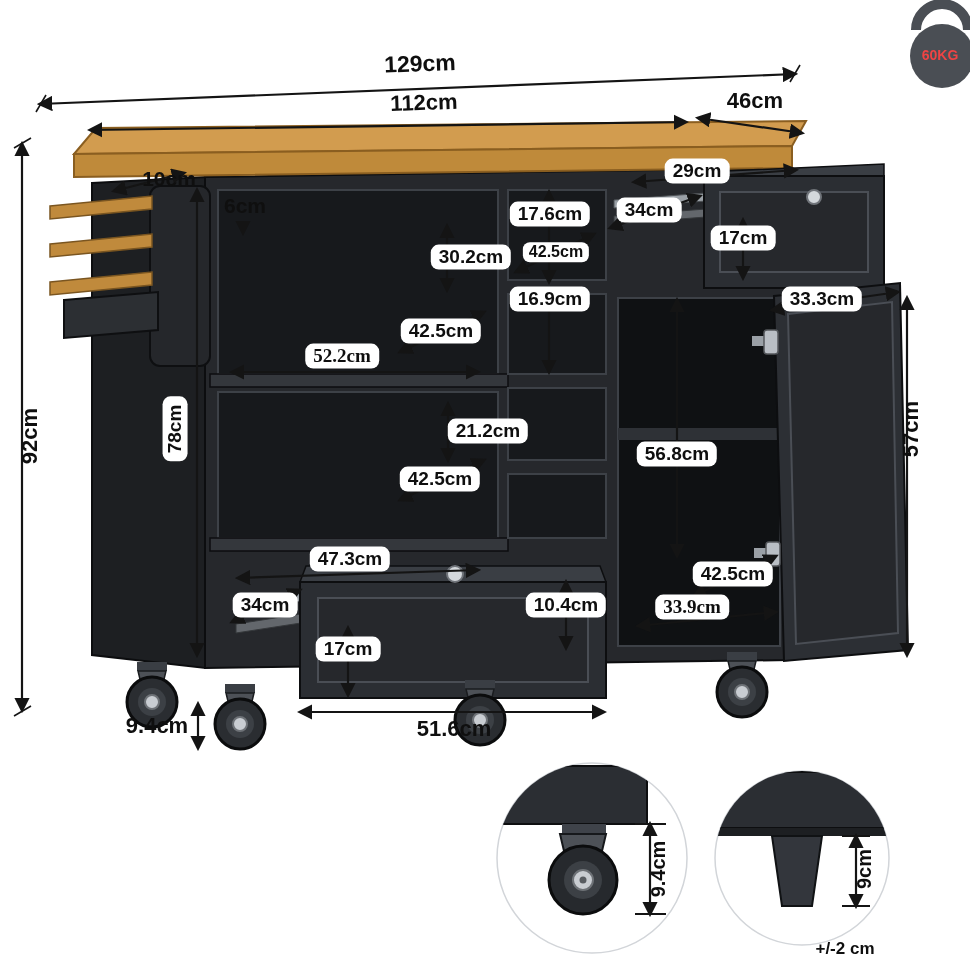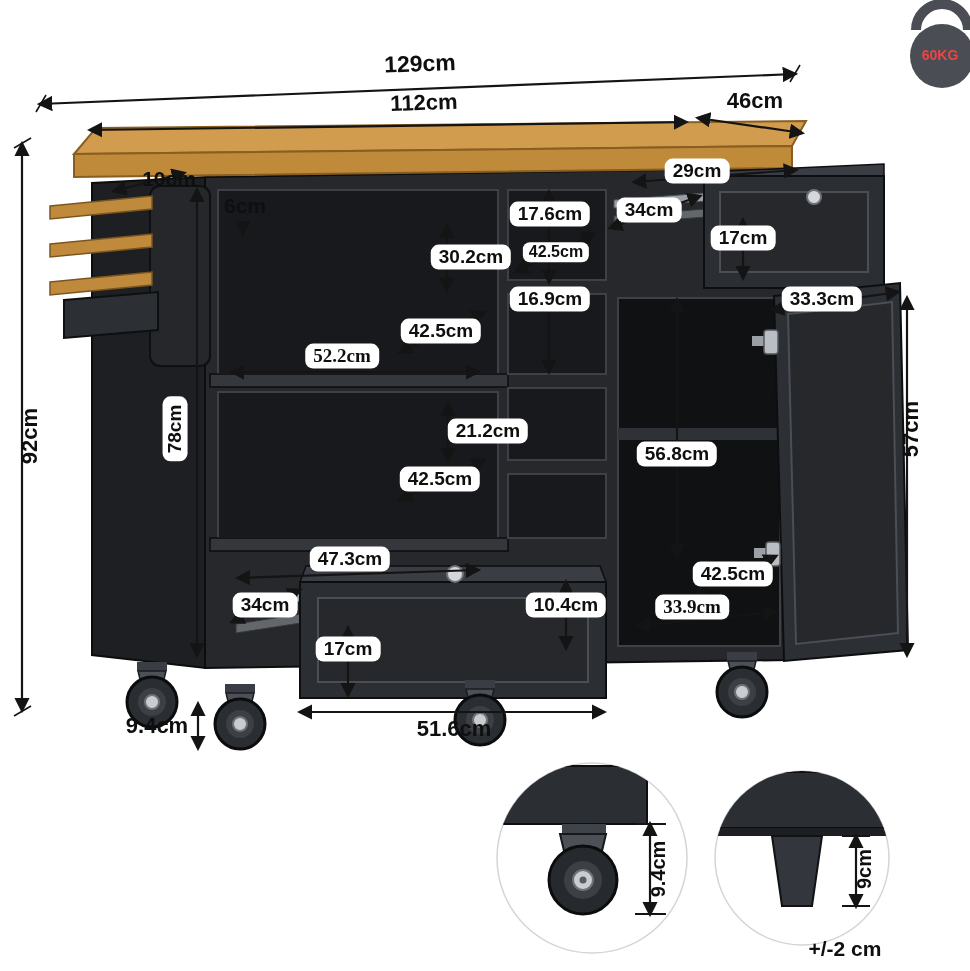--- a/index.html
+++ b/index.html
@@ -9,21 +9,21 @@
   .lbl{position:absolute;transform:translate(-50%,-50%);font-weight:700;color:#0f0f0f;
        white-space:nowrap;z-index:5;line-height:1.1;}
   .plain{font-size:22px;}
   .big{font-size:23px;}
   .sm{font-size:21px;}
   .pill{background:#ffffff;border-radius:8px;padding:2px 8px;font-size:19px;}
   .pill-sm{background:#ffffff;border-radius:7px;padding:1px 6px;font-size:16px;}
   .rot{transform:translate(-50%,-50%) rotate(-90deg);}
   .tilt{transform:translate(-50%,-50%) rotate(-2deg);}
   .badge-text{color:#ef4444;font-size:14px;font-weight:700;text-align:right;}
-  .note{font-size:21px;}
+  .note{font-size:17px;}
 </style>
 </head>
 <body>
 
 <div id="stage">
 
 <svg width="970" height="971" viewBox="0 0 970 971">
   <defs>
     <marker id="arrA" viewBox="0 0 10 10" refX="8" refY="5" markerWidth="7" markerHeight="7" orient="auto-start-reverse">
           <path d="M0,0 L10,5 L0,10 z" fill="#141414"></path>

